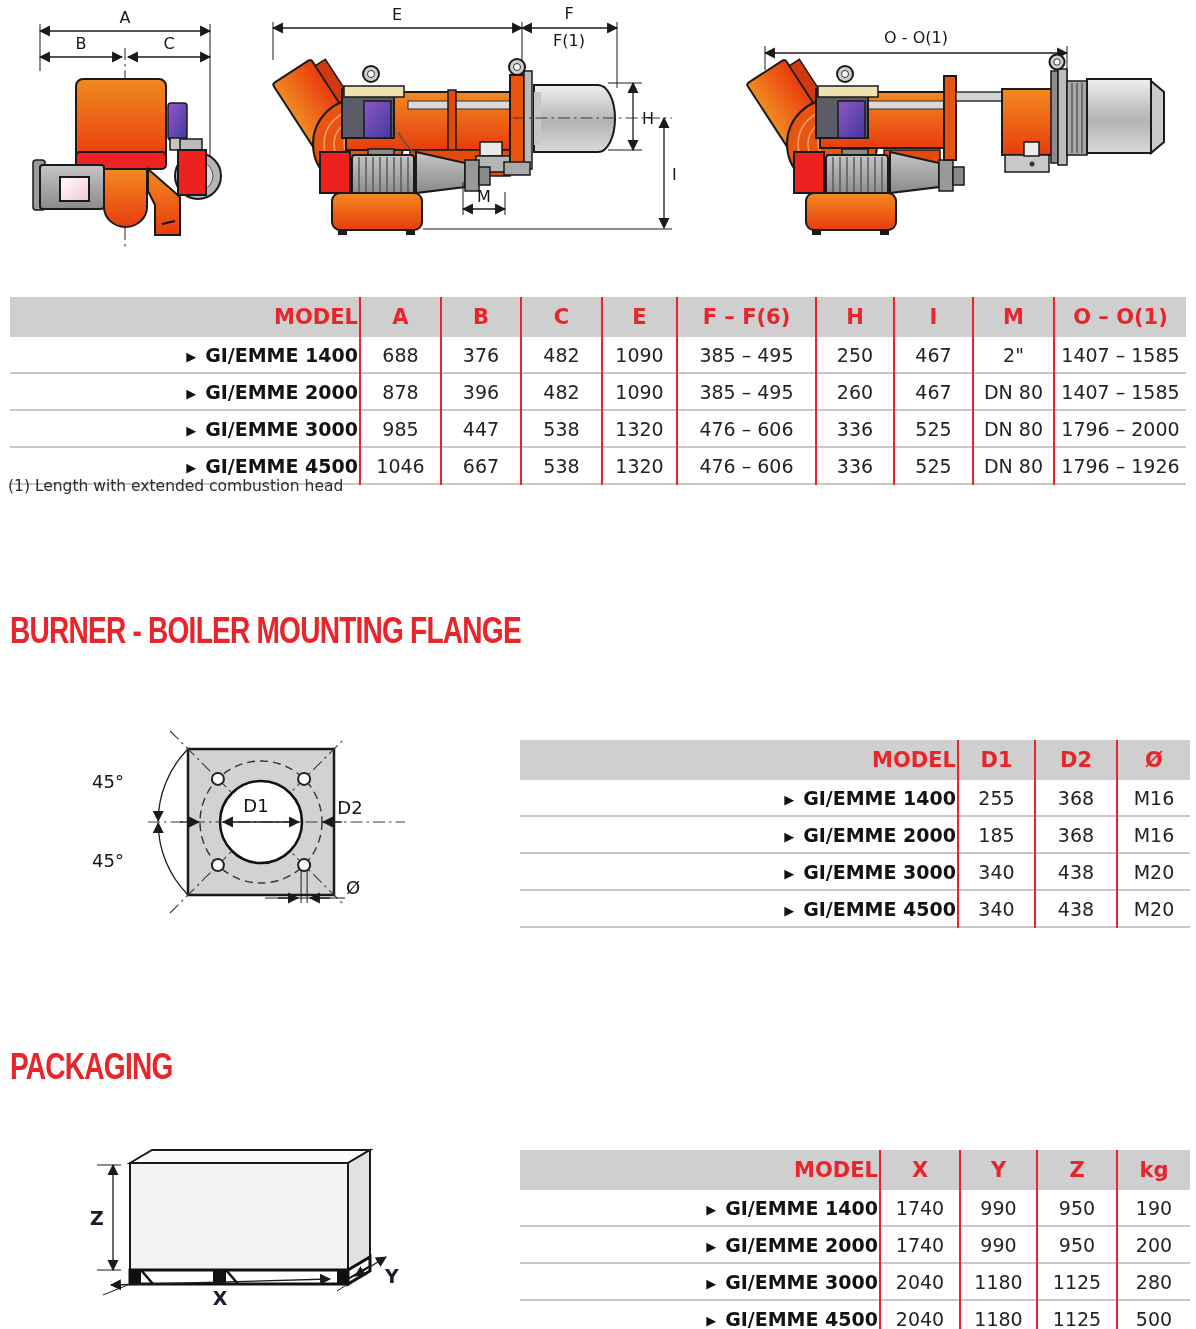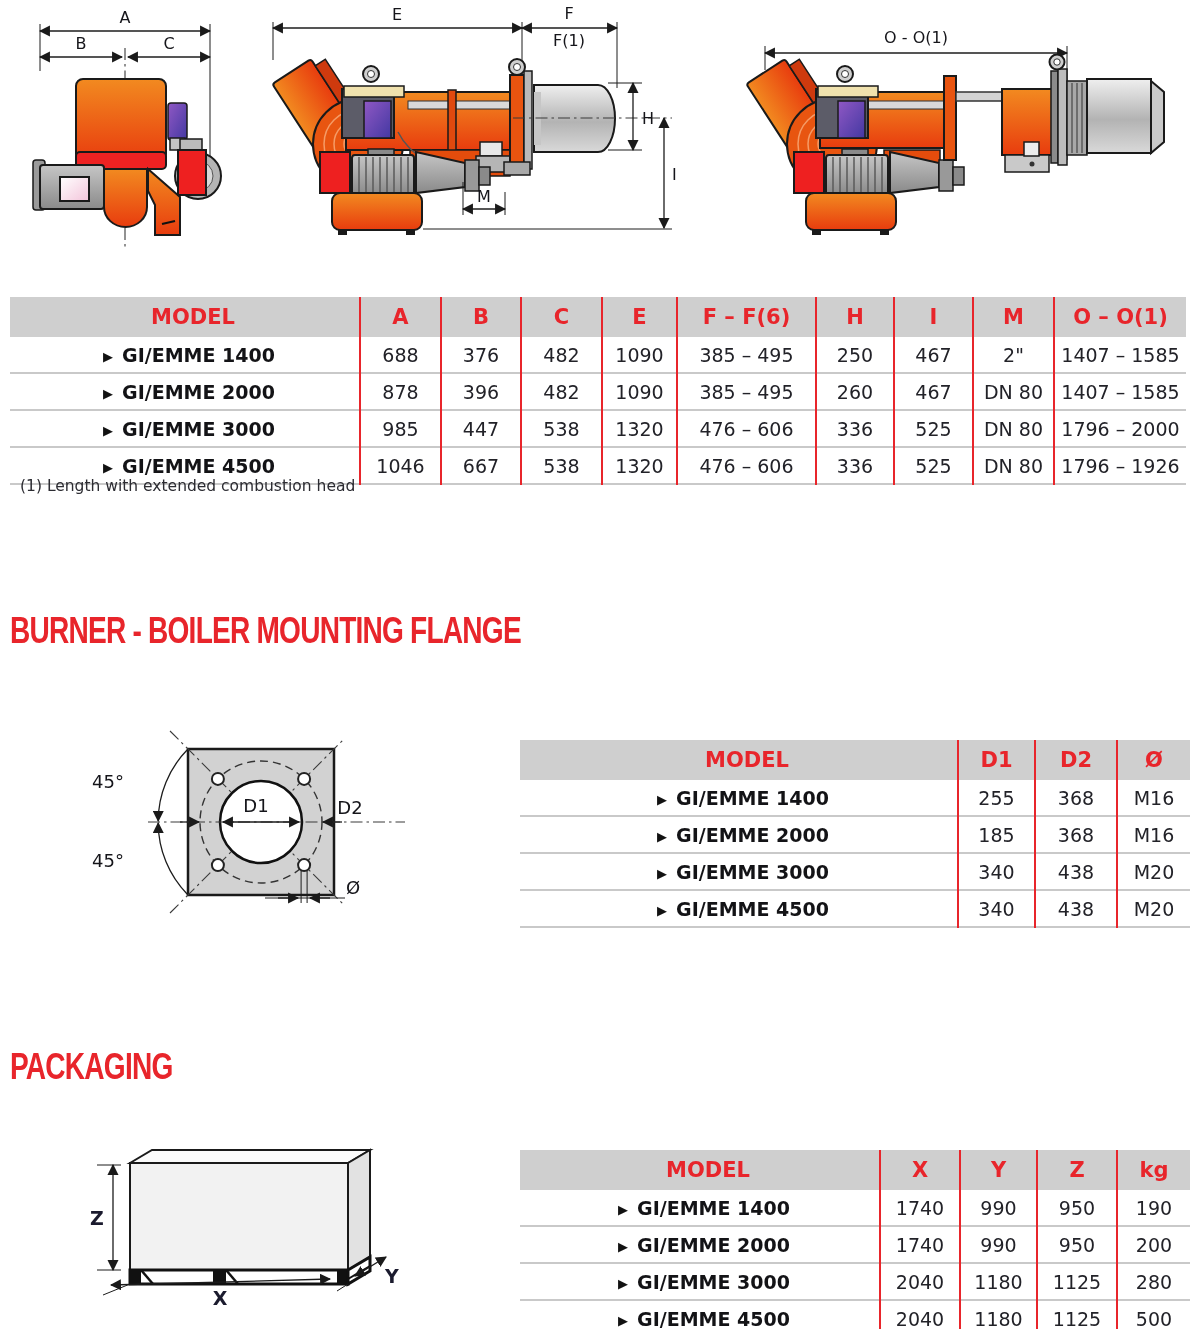--- a/index.html
+++ b/index.html
@@ -18,31 +18,31 @@
   svg .lbl{font:16px "DejaVu Sans",sans-serif;fill:#15151a;}
   svg .lbl2{font:18px "DejaVu Sans",sans-serif;fill:#15151a;}
   svg .lbl3{font:bold 19px "DejaVu Sans",sans-serif;fill:#1b1b2e;}
   svg .o{stroke:#1a1a1a;stroke-width:2;}
   svg .o1{stroke:#1a1a1a;stroke-width:1.5;}
 
   table{position:absolute;border-collapse:collapse;table-layout:fixed;
         border-bottom:2px solid var(--line-gray);}
   th{background:var(--hdr-gray);color:var(--red);font-size:21px;font-weight:bold;
      height:38px;text-align:center;font-family:"DejaVu Sans",sans-serif;}
-  th.model{text-align:center;padding-left:18px;}
+  th.model{text-align:right;padding-left:18px;}
   td{height:33px;text-align:center;font-size:19px;color:var(--txt);white-space:nowrap;}
-  td.model{text-align:center;padding-left:10px;font-weight:bold;color:#131316;font-size:19px;}
+  td.model{text-align:right;padding-left:10px;font-weight:bold;color:#131316;font-size:19px;}
   th + th, td + td{border-left:2px solid var(--red);}
   tbody tr + tr{border-top:2px solid var(--line-gray);}
   .marker{display:inline-block;font-size:13px;color:#111;margin-right:9px;transform:translateY(-1px);}
 
   .sec-title{position:absolute;left:10px;color:var(--red);font-weight:800;
      font-family:"Liberation Sans",sans-serif;font-size:36px;letter-spacing:-1px;
      transform:scaleX(0.78);transform-origin:left center;white-space:nowrap;}
-  .footnote{position:absolute;left:20px;top:477px;font-size:15.5px;color:#2c2c32;}
+  .footnote{position:absolute;left:8px;top:477px;font-size:15.5px;color:#2c2c32;}
 </style>
 </head>
 <body>
 
 <div class="page">
 
   <svg width="0" height="0">
     <defs>
       <linearGradient id="og" x1="0" y1="0" x2="0" y2="1">
         <stop offset="0" stop-color="#f28a20"></stop>

